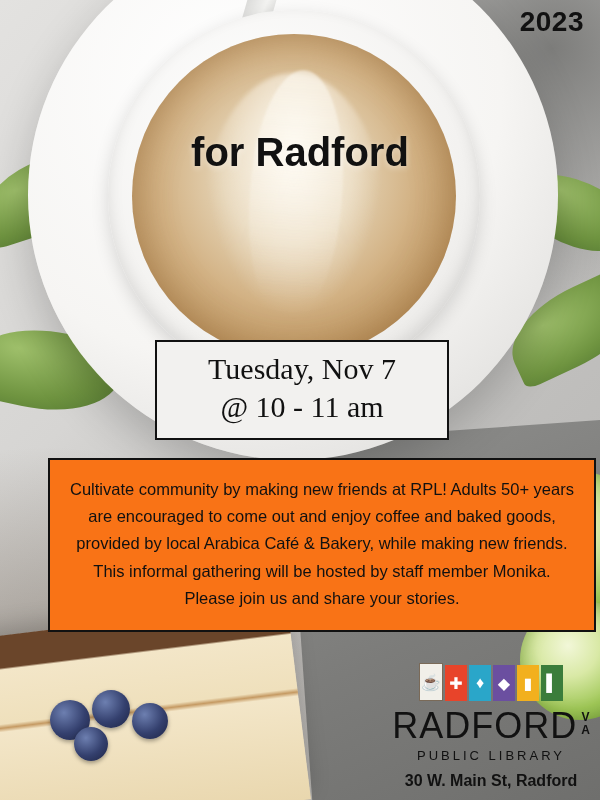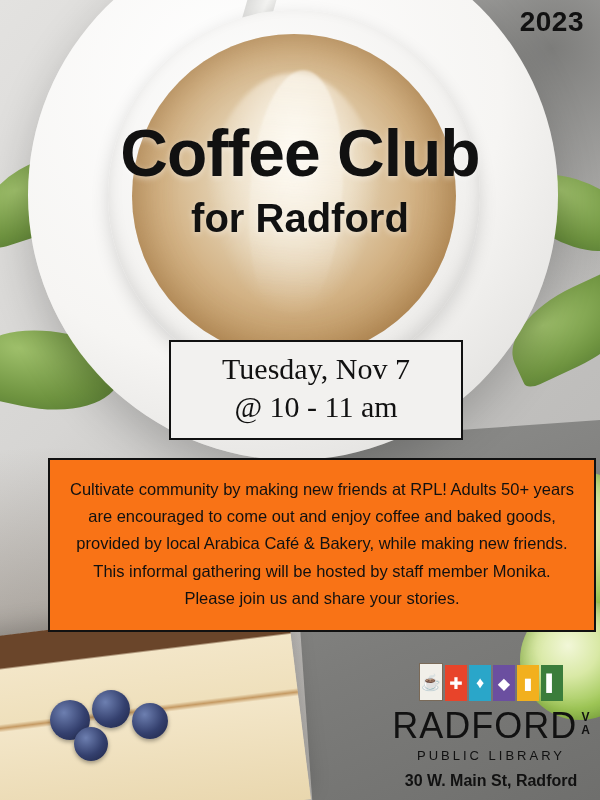--- a/index.html
+++ b/index.html
@@ -162,21 +162,21 @@
   .subtitle {
     margin-top: 10px;
     font-size: 40px;
     font-weight: bold;
     color: #111;
     text-shadow: 0 2px 6px rgba(255,255,255,.45);
   }
 
   .date-box {
     position: absolute;
-    left: 169px; top: 340px;
+    left: 155px; top: 340px;
     width: 290px;
     padding: 10px 0 14px;
     background: #f2f1ef;
     border: 2px solid #111;
     text-align: center;
     font-family: "Liberation Serif", serif;
   }
   .date-line1 { font-size: 30px; color: #111; }
   .date-line2 { font-size: 30px; color: #111; margin-top: 4px; }
 
@@ -272,21 +272,20 @@
     <div class="berry b2"></div>
     <div class="berry b3"></div>
     <div class="berry b4"></div>
   </div>
 
   <div class="content">
 
     <div class="year">2023</div>
 
     <div class="title-block">
-      <div class="title">Coffee Club</div>
       <div class="subtitle">for Radford</div>
     </div>
 
     <div class="date-box">
       <div class="date-line1">Tuesday, Nov 7</div>
       <div class="date-line2">@ 10 - 11 am</div>
     </div>
 
     <div class="desc-box">Cultivate community by making new friends at RPL!  Adults 50+ years are encouraged to come out and enjoy coffee and baked goods, provided by local Arabica Café &amp; Bakery, while making new friends. This informal gathering will be hosted by staff member Monika.  Please join us and share your stories.</div>
 

